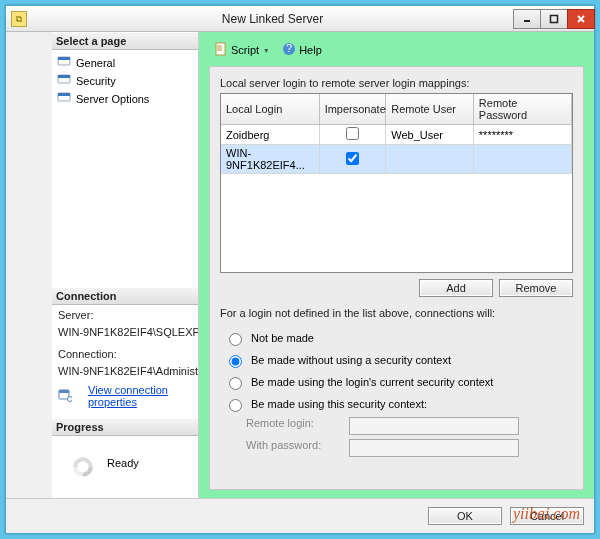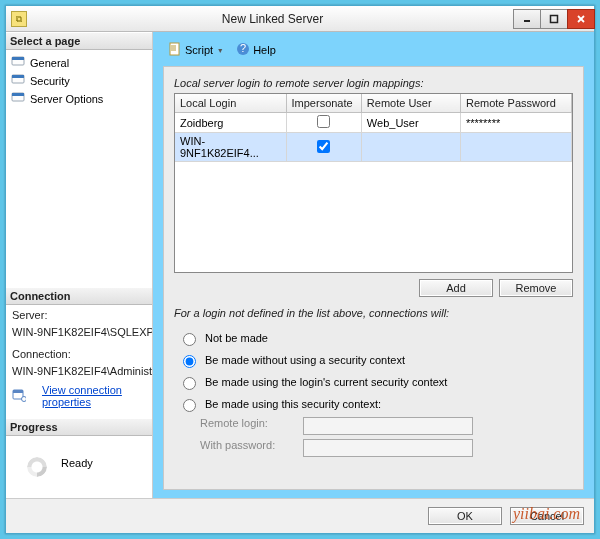--- a/index.html
+++ b/index.html
@@ -5,21 +5,21 @@
   * { box-sizing: border-box; font-family: Tahoma, "Segoe UI", sans-serif; font-size: 11px; }
   body { margin: 0; background: #5ec5e8; padding: 5px; }
   .window { width: 590px; height: 529px; background: #f0f0f0; border: 1px solid #4aa8cc; display: flex; flex-direction: column; box-shadow: 0 0 2px rgba(0,0,0,0.3); }
   .titlebar { height: 26px; background: linear-gradient(#fff,#e8e8e8); display: flex; align-items: center; border-bottom: 1px solid #bbb; }
   .titlebar .app-icon { width: 16px; height: 16px; margin: 0 5px; background: #f7e27c; border: 1px solid #b8a640; font-size:9px; line-height:14px; text-align:center; color:#7a6b00;}
   .titlebar .title { flex: 1; text-align: center; font-size: 12px; color: #222; }
   .win-btns { display: flex; }
   .win-btn { width: 28px; height: 20px; border: 1px solid #888; background: linear-gradient(#f6f6f6,#ddd); display:flex; align-items:center; justify-content:center; margin-right:-1px;}
   .win-btn.close { background: #d9432a; color:#fff; border-color:#a02a16; }
   .win-btn svg { display:block; }
-  .body { flex:1; display:flex; background:#7dd3fc; }
+  .body { flex:1; display:flex; background:#86efac;margin-left:46px; }
   .sidebar { width:147px; background:#fff; border-right:1px solid #ccc; display:flex; flex-direction:column; }
   .section-head { background: linear-gradient(#f4f4f4,#e0e0e0); border-top:1px solid #fff; border-bottom:1px solid #bbb; padding: 2px 4px; font-weight:bold; font-size:11px; color:#222;}
   .section-body { padding: 2px 0 6px 0; }
   .page-item { display:flex; align-items:flex-end; padding: 1px 4px; gap:4px; cursor:default;}
   .page-item .pgicon { width:16px; height:16px; display:flex; align-items:center; justify-content:center;}
   .kv { padding: 2px 6px; color:#222; line-height:1.2; }
   .kv-label { color:#222; }
   .kv-val { white-space:nowrap; overflow:hidden; text-overflow:clip; }
   .linkrow { display:flex; align-items:center; gap:16px; padding:4px 6px; }
   .linkrow a { color:#0045cf; text-decoration: underline; }
@@ -28,21 +28,21 @@
      background: conic-gradient(#ddd 0 90deg,#ccc 90deg 180deg,#eee 180deg 270deg,#ddd 270deg 360deg);
      mask: radial-gradient(circle, transparent 5px, #000 6px);
      -webkit-mask: radial-gradient(circle, transparent 5px, #000 6px);}
   .sidebar-spacer { flex:1; background:#fff; }
 
   .content { flex:1; display:flex; flex-direction:column; padding: 6px 10px 8px 10px; gap:0; }
   .toolbar { display:flex; align-items:center; gap:4px; padding:2px 0 6px 0;}
   .tbtn { display:flex; align-items:center; gap:3px; padding:1px 4px; border:1px solid transparent; }
   .tbtn .drop { font-size:8px; color:#555; margin-left:2px;}
   .content-inner { flex:1; border:1px solid #c7c7c7; background:#ececec; padding:10px 10px 6px 10px; display:flex; flex-direction:column; }
-  .caption { color:#222; margin-bottom:4px;font-style:italic; }
+  .caption { color:#222; margin-bottom:4px; }
   .grid-wrap { background:#fff; border:1px solid #888; height:180px; overflow:hidden; display:flex; flex-direction:column;}
   table.grid { border-collapse:collapse; width:100%; table-layout:fixed; }
   table.grid th { background:linear-gradient(#fdfdfd,#ececec); border:1px solid #c0c0c0; border-top:none; padding:3px 5px; text-align:left; font-weight:normal; color:#222;}
   table.grid th:first-child, table.grid td:first-child { border-left:none; }
   table.grid td { border:1px solid #d6d6d6; padding:2px 5px; height:18px; }
   table.grid tr.sel td { background:#cfe4ff; }
   .cell-cb { text-align:center; }
   .cell-cb input { margin:0; }
   .grid-fill { flex:1; background:#fff; }
   .btn-row { display:flex; justify-content:flex-end; gap:6px; padding-top:6px; }

